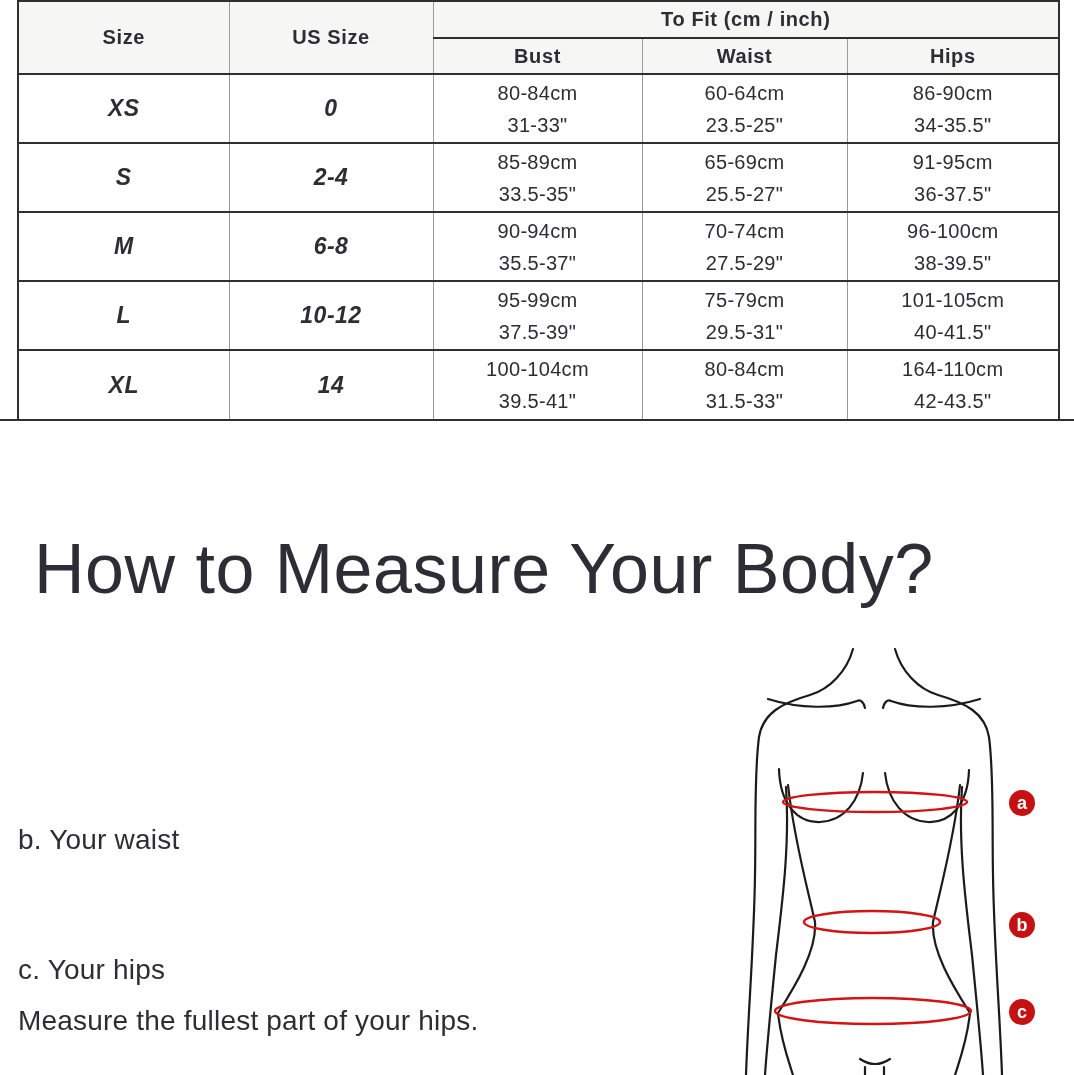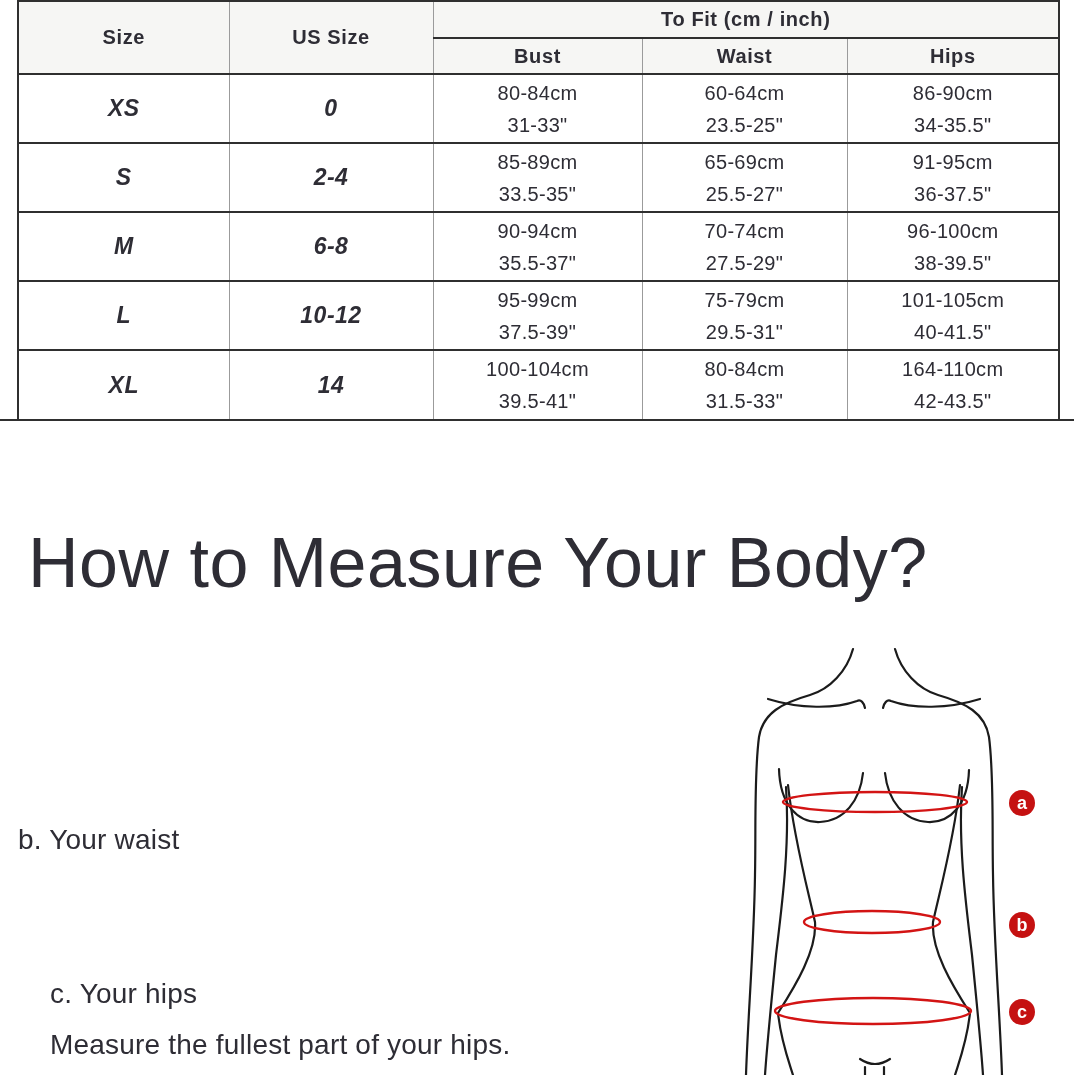--- a/index.html
+++ b/index.html
@@ -49,21 +49,21 @@
     position:absolute; left:20px; top:517px;
     font-size:70px; line-height:76px; font-weight:400;
     letter-spacing:0.5px; white-space:nowrap;
   }
   .step {
     position:absolute; left:18px; width:620px;
     font-size:28px; line-height:51px; letter-spacing:0.2px;
   }
   .step-a { top:632px; }
   .step-b { top:814px; }
-  .step-c { top:968px;margin-left:32px; }
+  .step-c { top:944px; }
 
   
   .figure { position:absolute; left:720px; top:645px; width:360px; height:430px; }
   .marker {
     position:absolute; left:1009px;
     width:26px; height:26px; border-radius:50%;
     background:#c51111; color:#ffffff;
     font-size:18px; font-weight:bold; line-height:26px;
     text-align:center;
   }
@@ -173,21 +173,21 @@
         </td>
         <td>
           <div class="cm">164-110cm</div>
           <div class="in">42-43.5"</div>
         </td>
       </tr>
     </tbody>
   </table>
 </div>
 
-<h1 class="guide-title" style="margin:8px; font-weight:400;">How to Measure Your Body?</h1>
+<h1 class="guide-title" style="margin:14px; font-weight:400;">How to Measure Your Body?</h1>
 
 <div class="step step-a">
 </div>
 <div class="step step-b">
   <div>b. Your waist</div>
 </div>
 <div class="step step-c">
   <div>c. Your hips</div>
   <div>Measure the fullest part of your hips.</div>
 </div>

